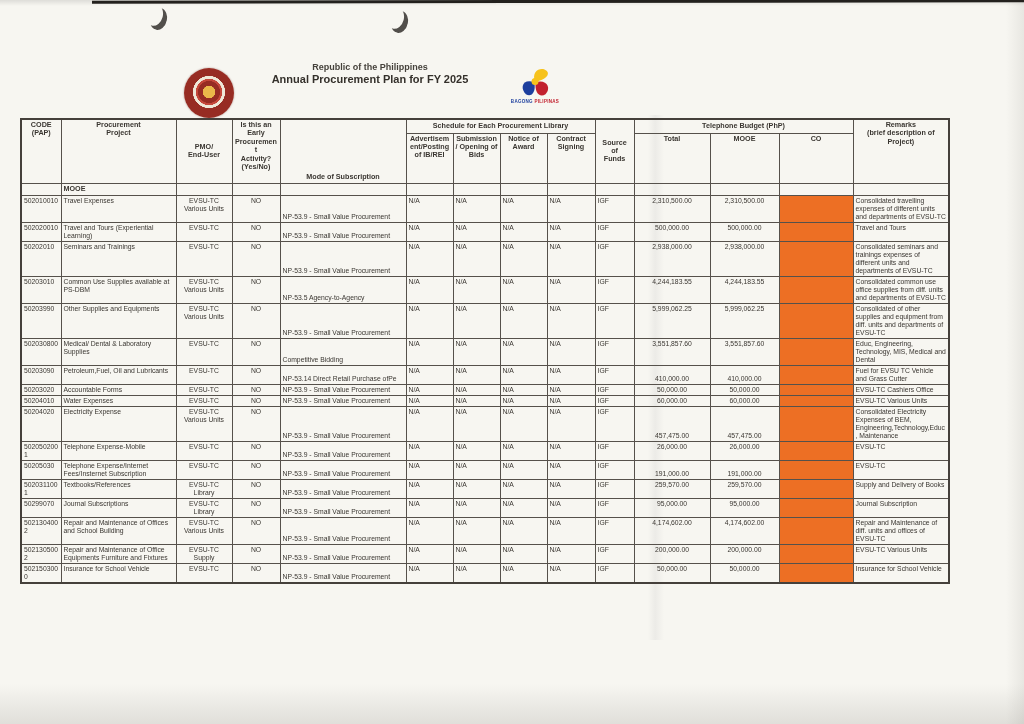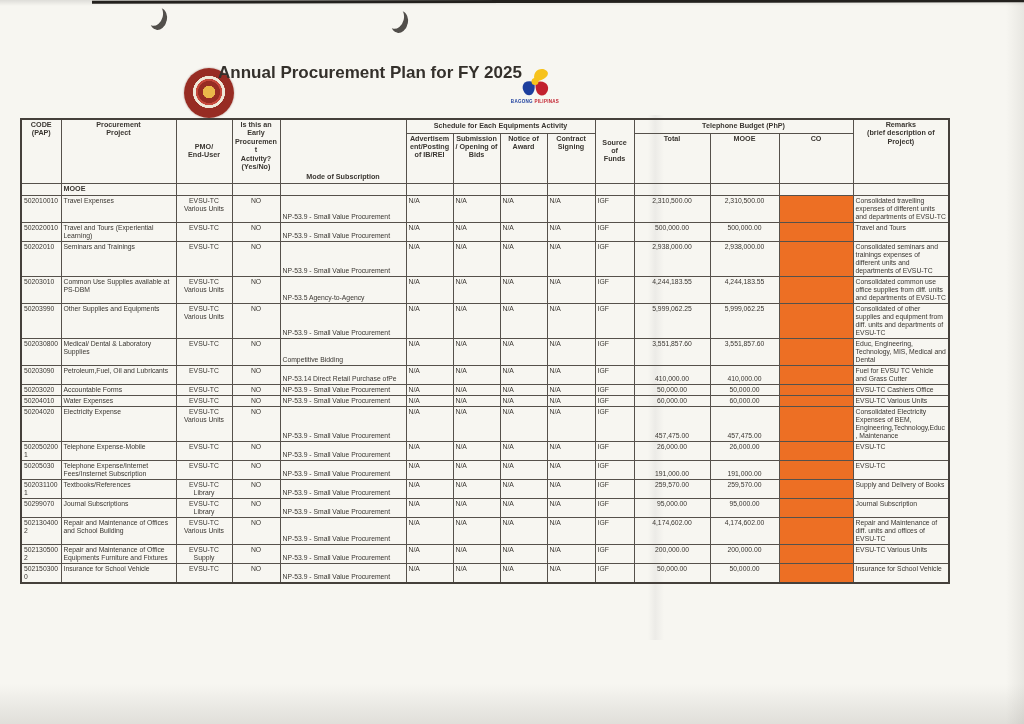--- a/index.html
+++ b/index.html
@@ -20,21 +20,21 @@
     background:linear-gradient(90deg, rgba(0,0,0,0) 0%, rgba(90,90,100,0.07) 45%, rgba(0,0,0,0) 100%); }
   .binder-mark { position:absolute; width:17px; height:22px; border-radius:50%;
     box-shadow: inset -5px -3px 0 0 #413d3a; transform:rotate(14deg); opacity:0.9; }
   .binder-mark.m1 { left:150px; top:8px; }
   .binder-mark.m2 { left:391px; top:11px; }
 
   
   .letterhead { position:absolute; top:62px; left:170px; width:400px; text-align:center; }
   .lh-line1 { font-size:9px; font-weight:bold; color:#46423c; }
   .lh-line2 { font-size:10.5px; font-weight:bold; color:#3e3a34; margin-top:1px; letter-spacing:0.1px; }
-  .lh-title { font-size:17px; font-weight:bold; color:#34302b; margin-top:1px; }
+  .lh-title { font-size:11px; font-weight:bold; color:#34302b; margin-top:1px; }
 
   .seal { position:absolute; left:184px; top:68px; width:50px; height:50px; border-radius:50%;
     background: radial-gradient(circle at 50% 48%,
       #e9b33c 0 17%, #8f1b12 18% 30%, #c0392b 31% 36%,
       #efe7d6 37% 44%, #8f1b12 45% 86%, #6e120c 87% 100%);
     box-shadow: 0 0 2px rgba(80,20,10,0.5); opacity:0.92; }
 
   .bagong { position:absolute; left:508px; top:66px; width:54px; text-align:center; }
   .bagong svg { display:block; margin:0 auto; }
   .bagong-caption { font-size:4.5px; font-weight:bold; letter-spacing:0.3px; margin-top:-1px; }
@@ -74,20 +74,21 @@
 <body>
 
 <div class="scan-top-edge"></div>
 <div class="binder-mark m1"></div>
 <div class="binder-mark m2"></div>
 <div class="fold-shadow"></div>
 
 <div class="seal"></div>
 
 <div class="letterhead">
+  <div class="lh-line1">Republic of the Philippines</div>
   <div class="lh-title">Annual Procurement Plan for FY 2025</div>
 </div>
 
 <div class="bagong">
   <svg width="42" height="34" viewBox="0 0 60 48">
     <path d="M30 22 C24 6 40 0 47 7 C52 12 44 21 30 22 Z" fill="#f6c21c"></path>
     <path d="M29 23 C12 17 8 32 17 40 C24 45 32 38 29 23 Z" fill="#1d3f9e"></path>
     <path d="M31 23 C46 18 54 31 45 40 C37 46 29 38 31 23 Z" fill="#c2202e"></path>
     <circle cx="30" cy="22" r="5" fill="#f6c21c"></circle>
   </svg>
@@ -121,21 +122,21 @@
       <th rowspan="2" class="v-top">Procurement
 Project</th>
       <th rowspan="2" class="v-mid">PMO/
 End-User</th>
       <th rowspan="2" class="v-top">Is this an
 Early
 Procurement
 Activity?
 (Yes/No)</th>
       <th rowspan="2" class="v-bot">Mode of Subscription</th>
-      <th colspan="4" class="v-mid">Schedule for Each Equipments Activity</th>
+      <th colspan="4" class="v-mid">Schedule for Each Procurement Library</th>
       <th rowspan="2" class="v-mid">Source
 of
 Funds</th>
       <th colspan="3" class="v-mid">Telephone Budget (PhP)</th>
       <th rowspan="2" class="v-top">Remarks
 (brief description of
 Project)</th>
     </tr>
     <tr class="sub">
       <th class="v-top">Advertisement/Posting of IB/REI</th>

